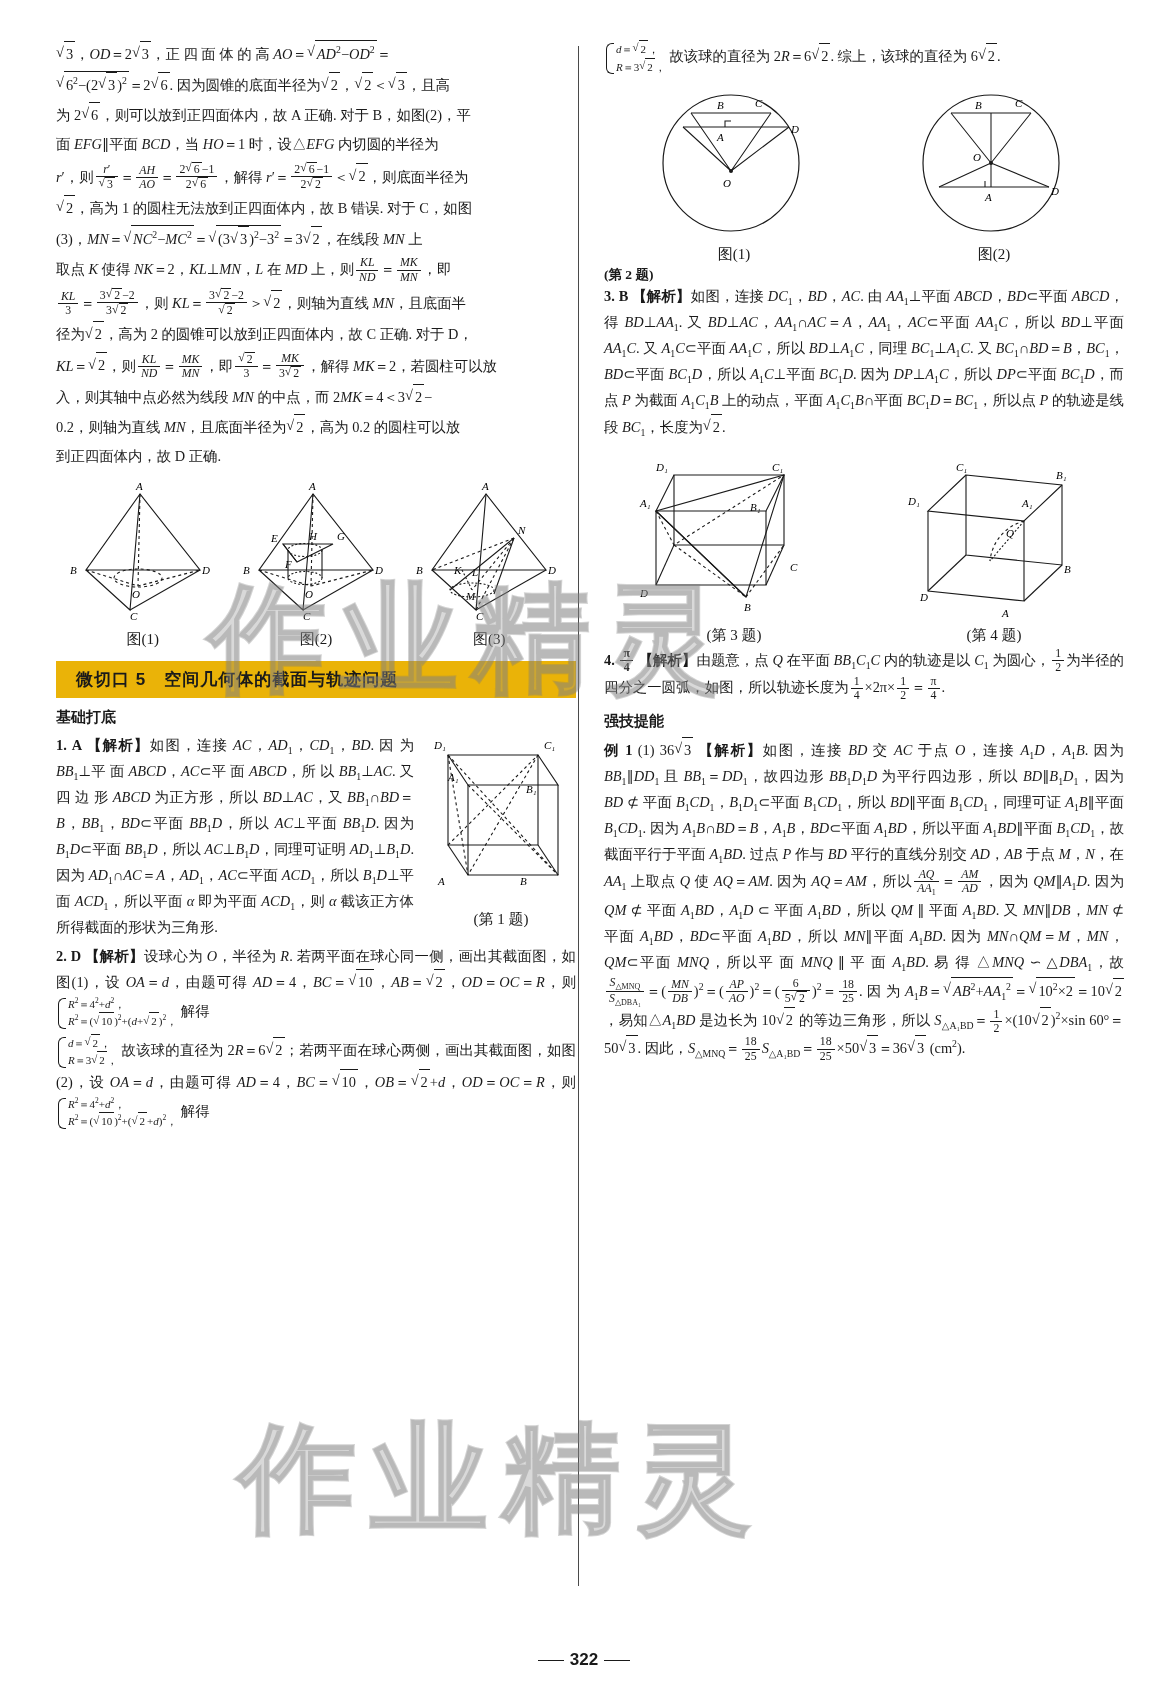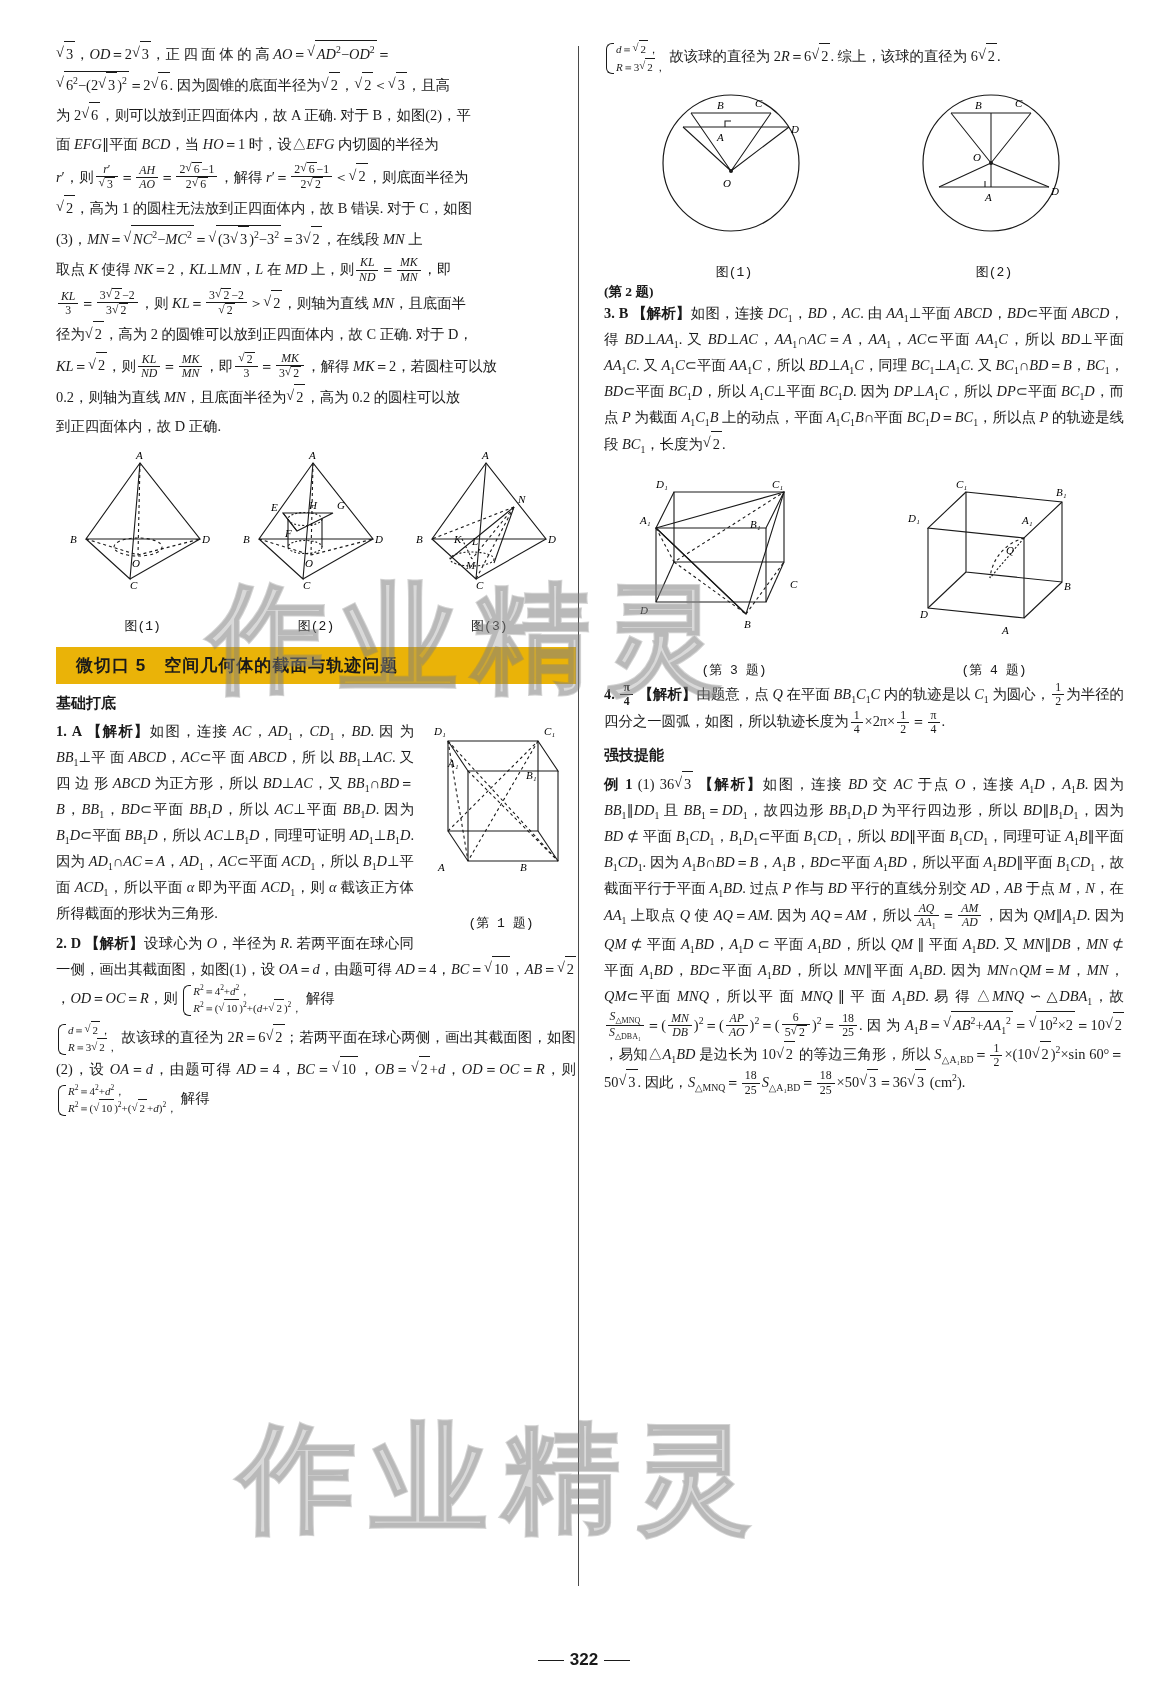--- a/index.html
+++ b/index.html
@@ -36,21 +36,21 @@
   .qnum{font-weight:bold;}
   .frac{display:inline-block;vertical-align:-0.55em;text-align:center;font-size:0.82em;line-height:1.12;margin:0 2px;}
   .frac .num{display:block;border-bottom:1px solid #1a1a1a;padding:0 3px;}
   .frac .den{display:block;padding:0 3px;}
   .sqrt{display:inline-block;position:relative;padding-left:0.55em;}
   .sqrt:before{content:"\221A";position:absolute;left:0;top:-0.05em;}
   .sqrt > span{border-top:1px solid #1a1a1a;padding:0 2px;display:inline-block;}
   sup{font-size:0.68em;vertical-align:super;}
   sub{font-size:0.68em;vertical-align:sub;}
   .fig-row{display:flex;justify-content:space-around;align-items:flex-end;margin:8px 0 2px 0;}
-  .fig-cap{text-align:center;font-size:13px;margin-top:20px;font-family:Liberation Mono, monospace;}
+  .fig-cap{text-align:center;font-size:15px;margin-top:2px;}
   .fig-title{text-align:left;font-size:13.5px;font-weight:bold;margin-top:2px;}
   .brace{display:inline-block;position:relative;padding-left:12px;vertical-align:middle;}
   .brace:before{
     content:"";position:absolute;left:2px;top:8%;width:7px;height:84%;
     border:1px solid #1a1a1a;border-right:none;border-radius:6px 0 0 6px;
   }
   .brace .line{display:block;font-size:11px;line-height:1.5;}
   .pagenum{
     position:absolute;bottom:18px;left:0;right:0;text-align:center;
     font-size:17px;font-family:"Liberation Sans",sans-serif;font-weight:bold;
@@ -103,20 +103,23 @@
       取点 <span class="it">K</span> 使得 <span class="it">NK</span>＝2，<span class="it">KL</span>⊥<span class="it">MN</span>，<span class="it">L</span> 在 <span class="it">MD</span> 上，则<span class="frac"><span class="num"><span class="it">KL</span></span><span class="den"><span class="it">ND</span></span></span>＝<span class="frac"><span class="num"><span class="it">MK</span></span><span class="den"><span class="it">MN</span></span></span>，即
     </p>
     <p>
       <span class="frac"><span class="num"><span class="it">KL</span></span><span class="den">3</span></span>＝<span class="frac"><span class="num">3<span class="sqrt"><span>2</span></span>−2</span><span class="den">3<span class="sqrt"><span>2</span></span></span></span>，则 <span class="it">KL</span>＝<span class="frac"><span class="num">3<span class="sqrt"><span>2</span></span>−2</span><span class="den"><span class="sqrt"><span>2</span></span></span></span>＞<span class="sqrt"><span>2</span></span>，则轴为直线 <span class="it">MN</span>，且底面半
     </p>
     <p>
       径为<span class="sqrt"><span>2</span></span>，高为 2 的圆锥可以放到正四面体内，故 C 正确. 对于 D，
     </p>
     <p>
       <span class="it">KL</span>＝<span class="sqrt"><span>2</span></span>，则<span class="frac"><span class="num"><span class="it">KL</span></span><span class="den"><span class="it">ND</span></span></span>＝<span class="frac"><span class="num"><span class="it">MK</span></span><span class="den"><span class="it">MN</span></span></span>，即<span class="frac"><span class="num"><span class="sqrt"><span>2</span></span></span><span class="den">3</span></span>＝<span class="frac"><span class="num"><span class="it">MK</span></span><span class="den">3<span class="sqrt"><span>2</span></span></span></span>，解得 <span class="it">MK</span>＝2，若圆柱可以放
+    </p>
+    <p>
+      入，则其轴中点必然为线段 <span class="it">MN</span> 的中点，而 2<span class="it">MK</span>＝4＜3<span class="sqrt"><span>2</span></span>−
     </p>
     <p>
       0.2，则轴为直线 <span class="it">MN</span>，且底面半径为<span class="sqrt"><span>2</span></span>，高为 0.2 的圆柱可以放
     </p>
     <p>
       到正四面体内，故 D 正确.
     </p>
 
     <div class="fig-row">
       <div>

